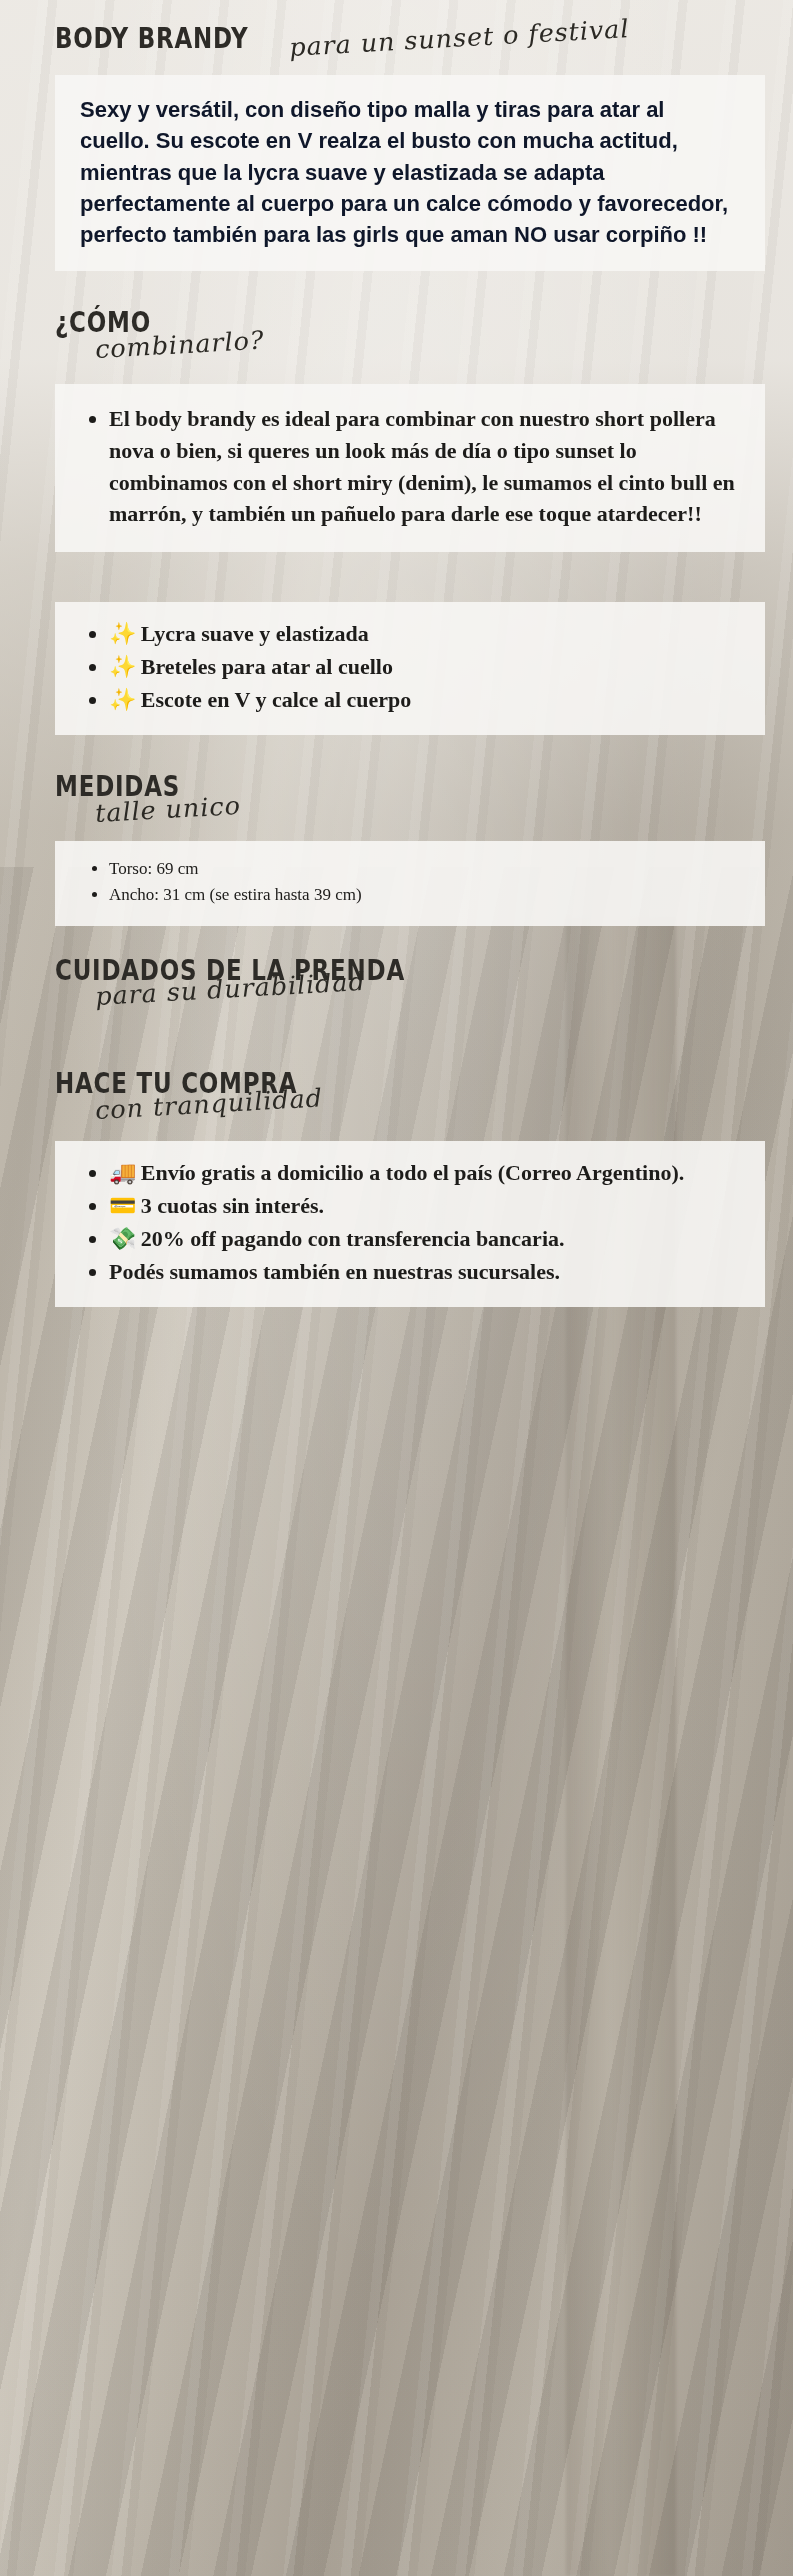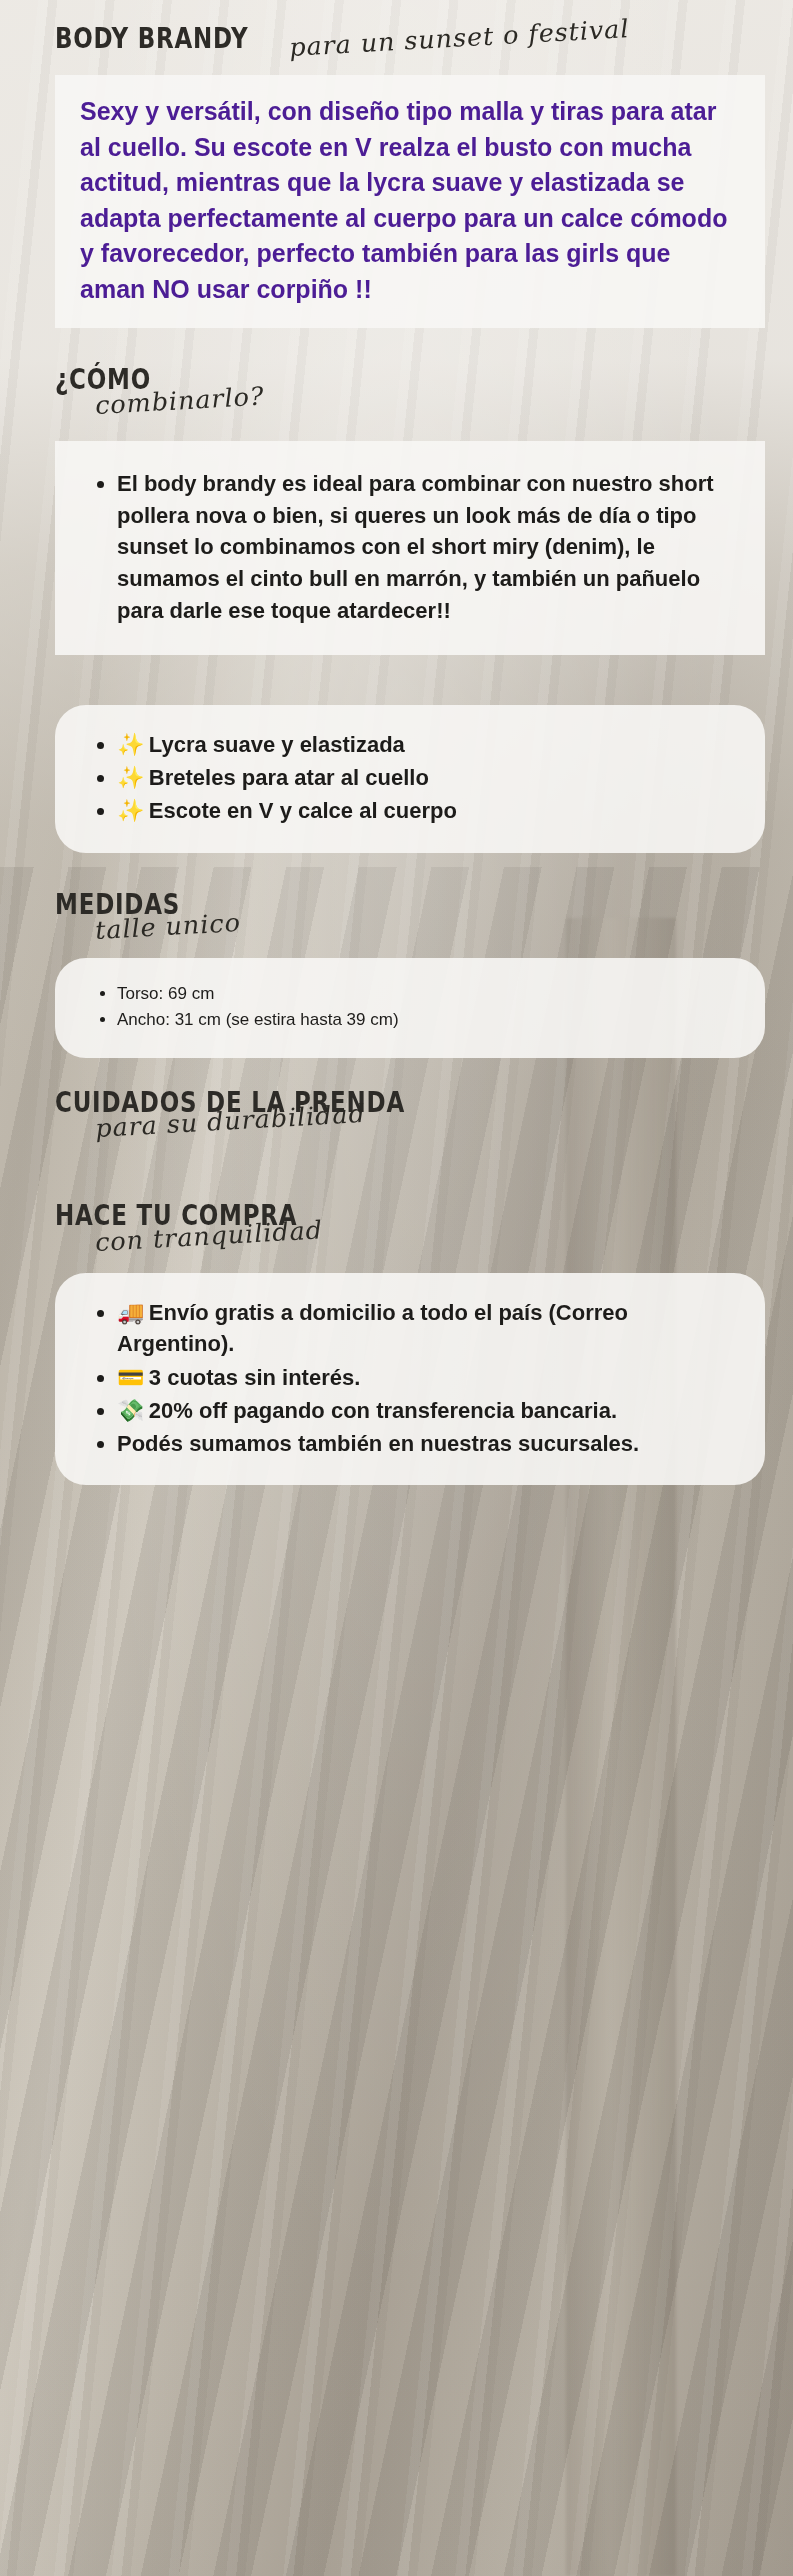--- a/index.html
+++ b/index.html
@@ -107,33 +107,34 @@
     top: 8.8px;
   }
 
   .panel {
     background: rgba(247,246,244,0.90);
     margin-left: 55px;
     margin-right: 29px;
     padding: 19px 25px 20.6px 25px;
     box-sizing: border-box;
   }
-  .panel.tight { padding: 16px 25px 17.6px 25px; border-radius: 31px; }
+  .panel.tight { padding: 16px 25px 17.6px 25px; }
 
   .panel p {
     margin: 0;
-    font-size: 25px;
+    font-size: 22px;
     line-height: 1.42;
     font-weight: 700;
-    color: #4c1d95;
+    color: #0f172a;
   }
   .panel ul {
-    margin: 8px;
+    margin: 0;
     padding-left: 29px;
     list-style: disc;
+    font-family: Liberation Serif, serif;
   }
   .panel li {
     font-size: 22px;
     line-height: 1.44;
     font-weight: 700;
     color: #1d1c1a;
     margin: 0 0 1.5px 0;
   }
   .panel li.reg {
     font-weight: 400;

